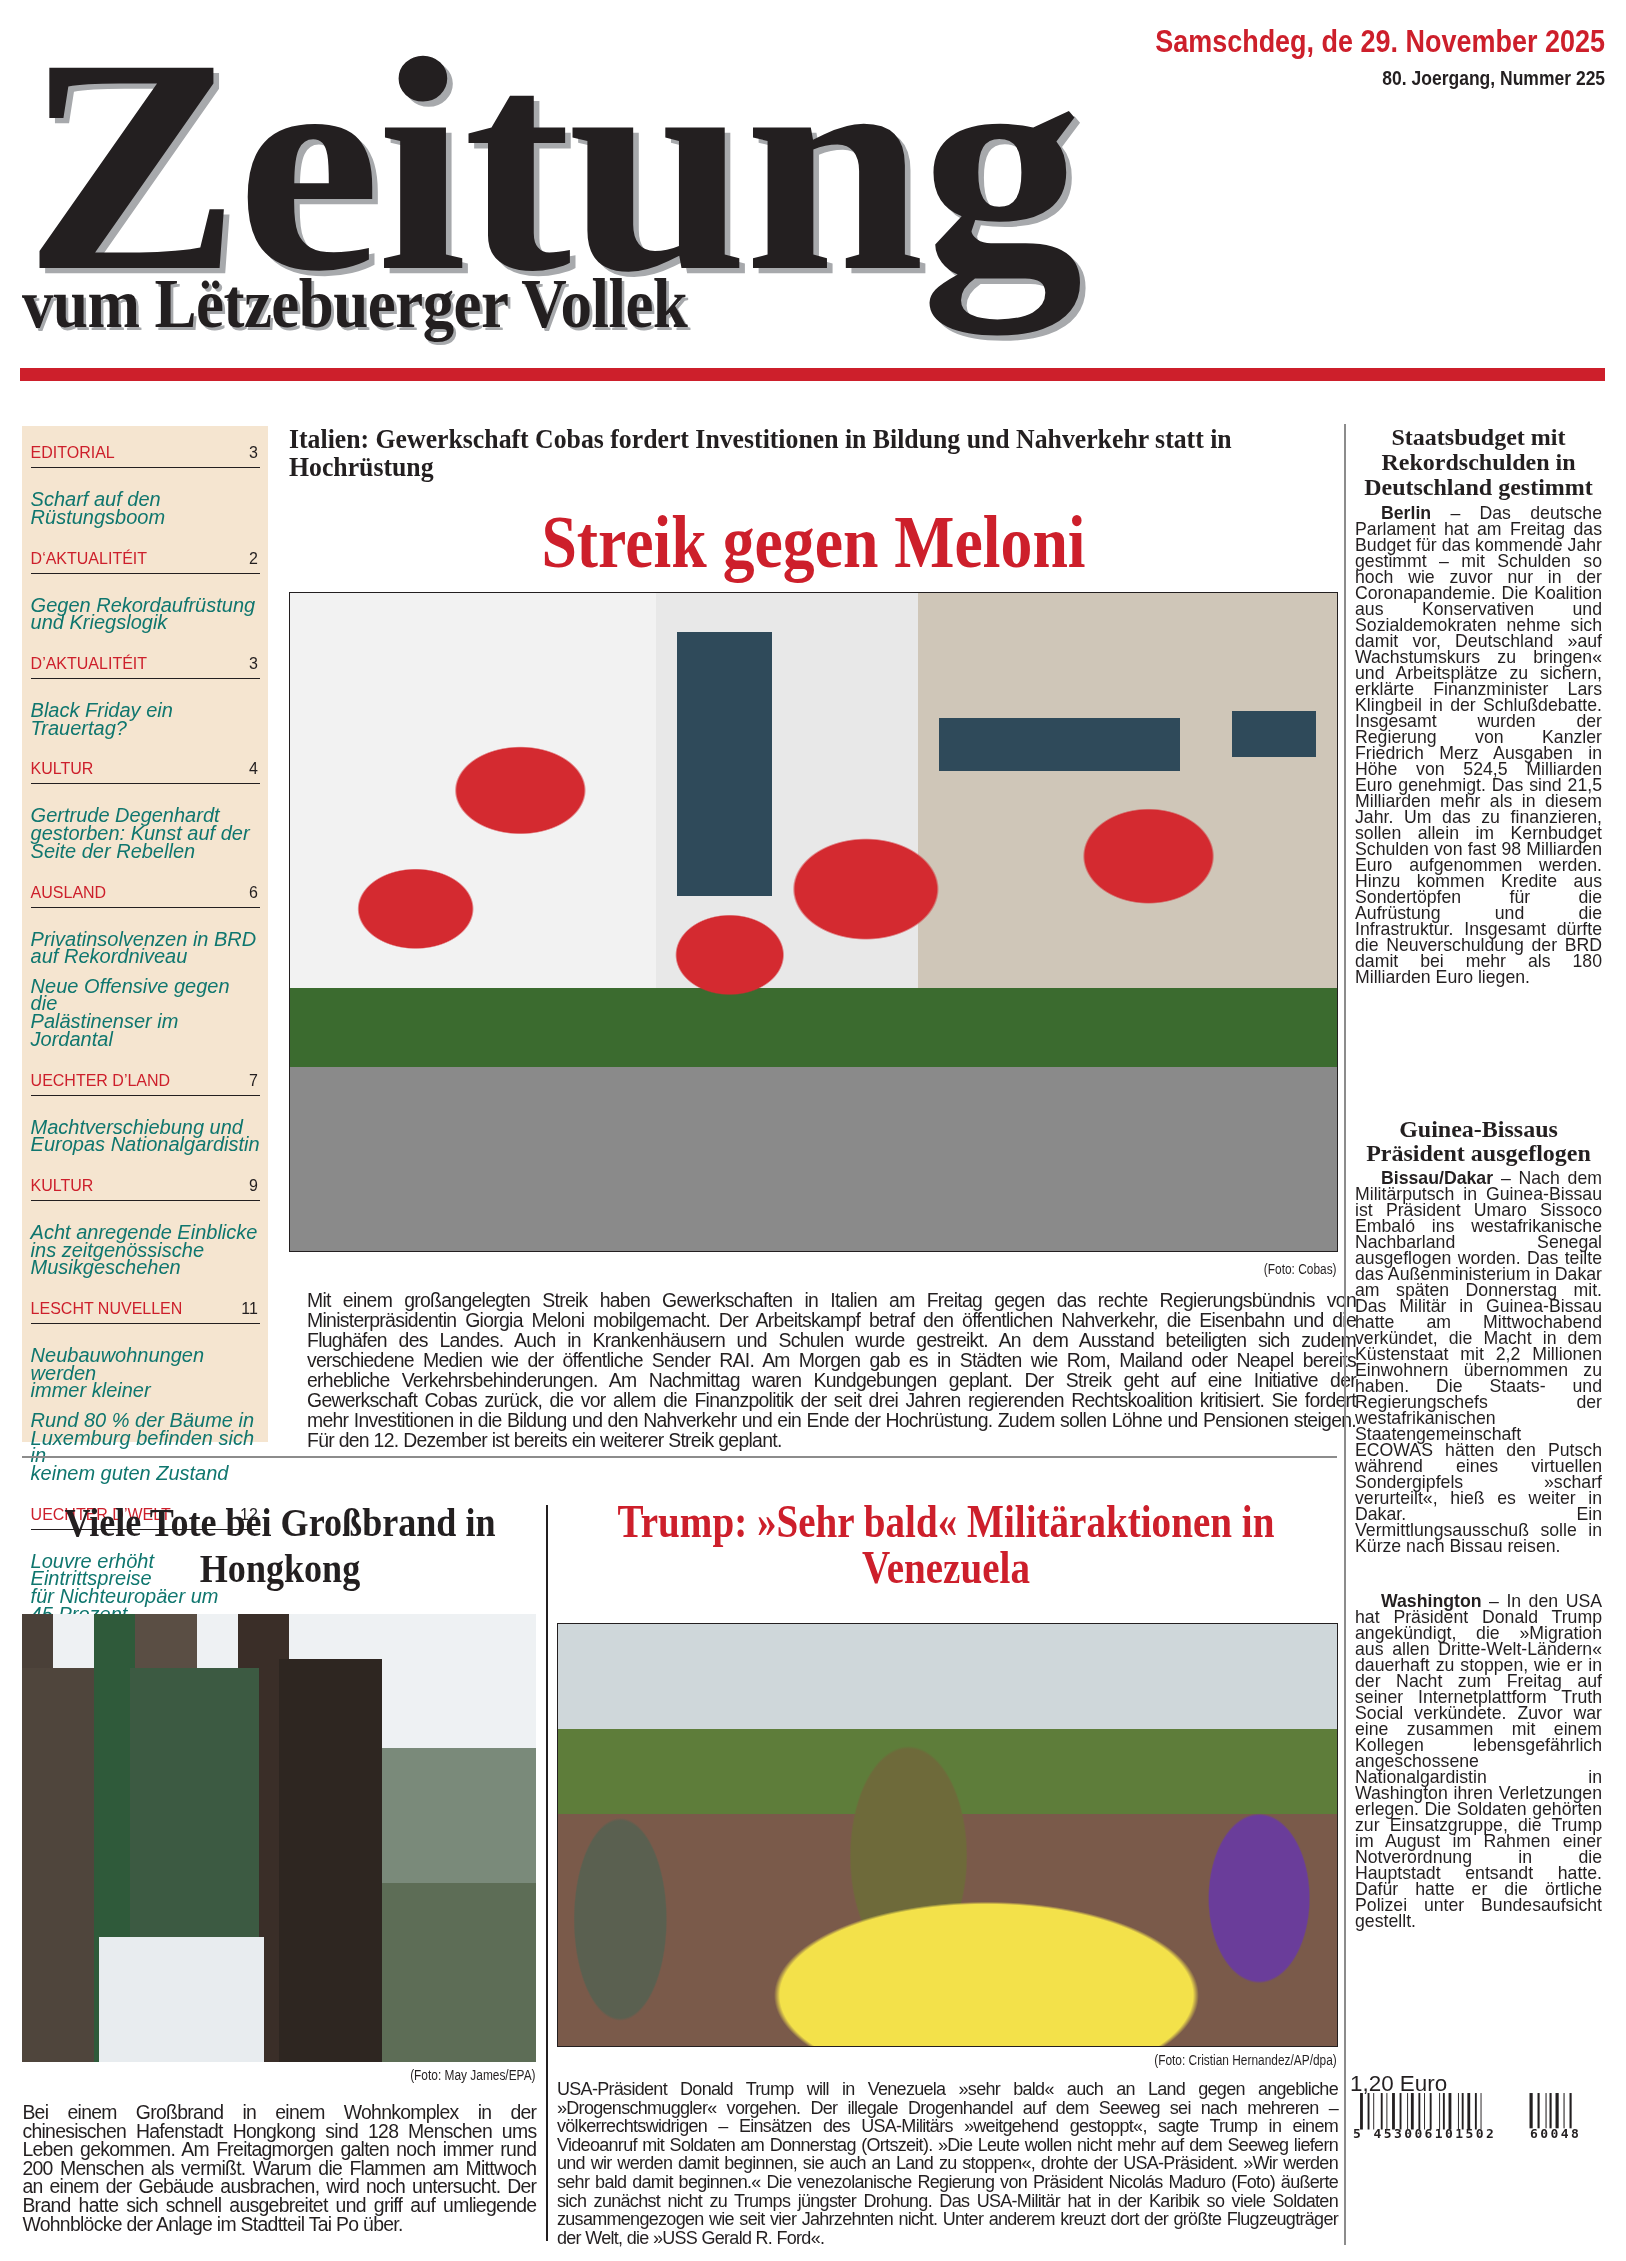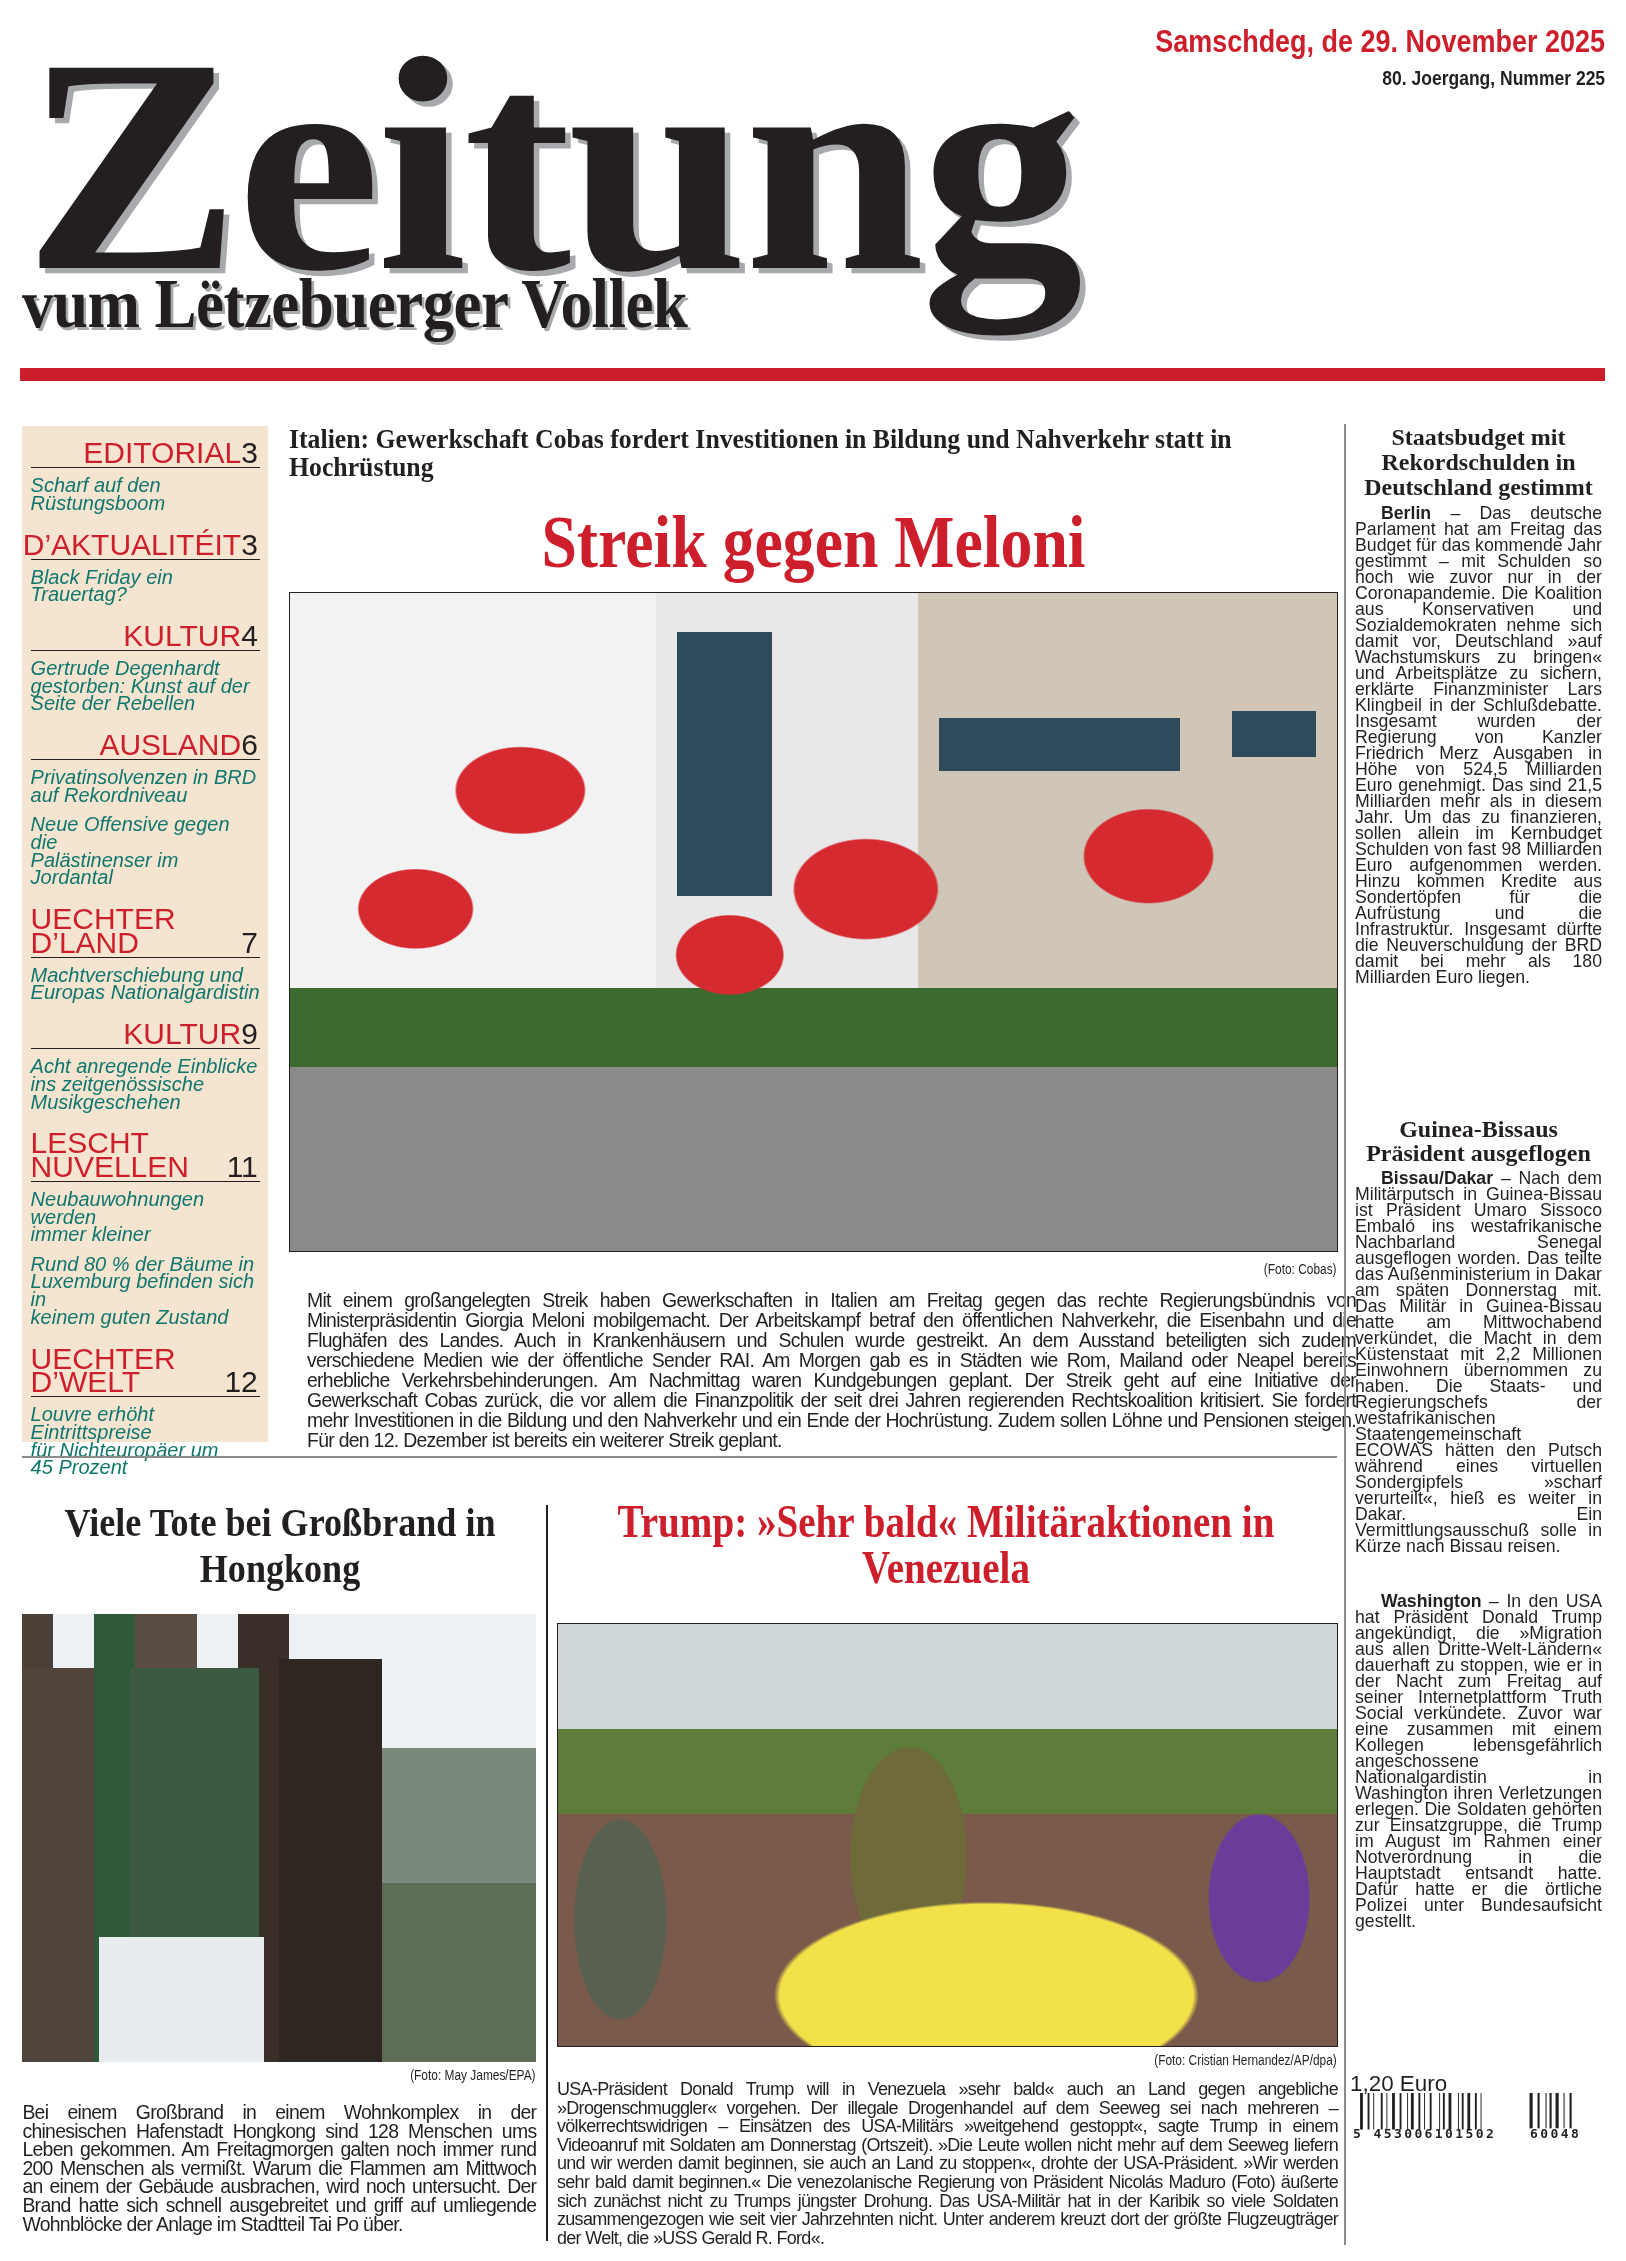--- a/index.html
+++ b/index.html
@@ -29,23 +29,23 @@
   }
   .red-rule { left: 20px; top: 368px; width: 1585px; height: 13px; background: #cd1f2b; }
 
   
   .toc {
     left: 22.4px; top: 426px; width: 246px; height: 1016px; background: #f5e5d0;
     padding: 15.3px 8.2px 0 8.2px;
   }
   .toc-section { margin-bottom: 20px; }
   .toc-head {
-    display: flex; justify-content: flex-end; align-items: flex-end;
-    border-bottom: 1.8px solid #231f20; padding-bottom: 2.4px; margin-bottom: 9px;
-    font-size: 30px; line-height: 23.6px;
+    display: flex; justify-content: space-between; align-items: flex-end;
+    border-bottom: 1.8px solid #231f20; padding-bottom: 2.4px; margin-bottom: 23px;
+    font-size: 16px; line-height: 23.6px;
   }
   .toc-head .lbl { color: #cd1f2b; }
   .toc-head .pg { color: #231f20; padding-right: 2.4px; }
   .toc-item { font-size: 20px; line-height: 17.7px; color: #0f766e; margin-bottom: 11.8px; white-space: pre-line; font-style: italic; }
 
   
   .kicker {
     left: 289px; top: 425px; width: 1049px; font-family: "Liberation Serif", serif; font-weight: bold;
     font-size: 28px; line-height: 28px; transform: scaleX(0.92); transform-origin: left top;
   }
@@ -121,20 +121,28 @@
 <div class="abs issue">80. Joergang, Nummer 225</div>
 <div class="abs red-rule"></div>
 
 <nav class="abs toc" id="toc">
     <div class="toc-section">
       <div class="toc-head">
         <span class="lbl">EDITORIAL</span>
         <span class="pg">3</span>
       </div>
       <div class="toc-item">Scharf auf den Rüstungsboom</div>
+    </div>
+    <div class="toc-section">
+      <div class="toc-head">
+        <span class="lbl">D‘AKTUALITÉIT</span>
+        <span class="pg">2</span>
+      </div>
+      <div class="toc-item">Gegen Rekordaufrüstung
+und Kriegslogik</div>
     </div>
     <div class="toc-section">
       <div class="toc-head">
         <span class="lbl">D’AKTUALITÉIT</span>
         <span class="pg">3</span>
       </div>
       <div class="toc-item">Black Friday ein Trauertag?</div>
     </div>
     <div class="toc-section">
       <div class="toc-head">

